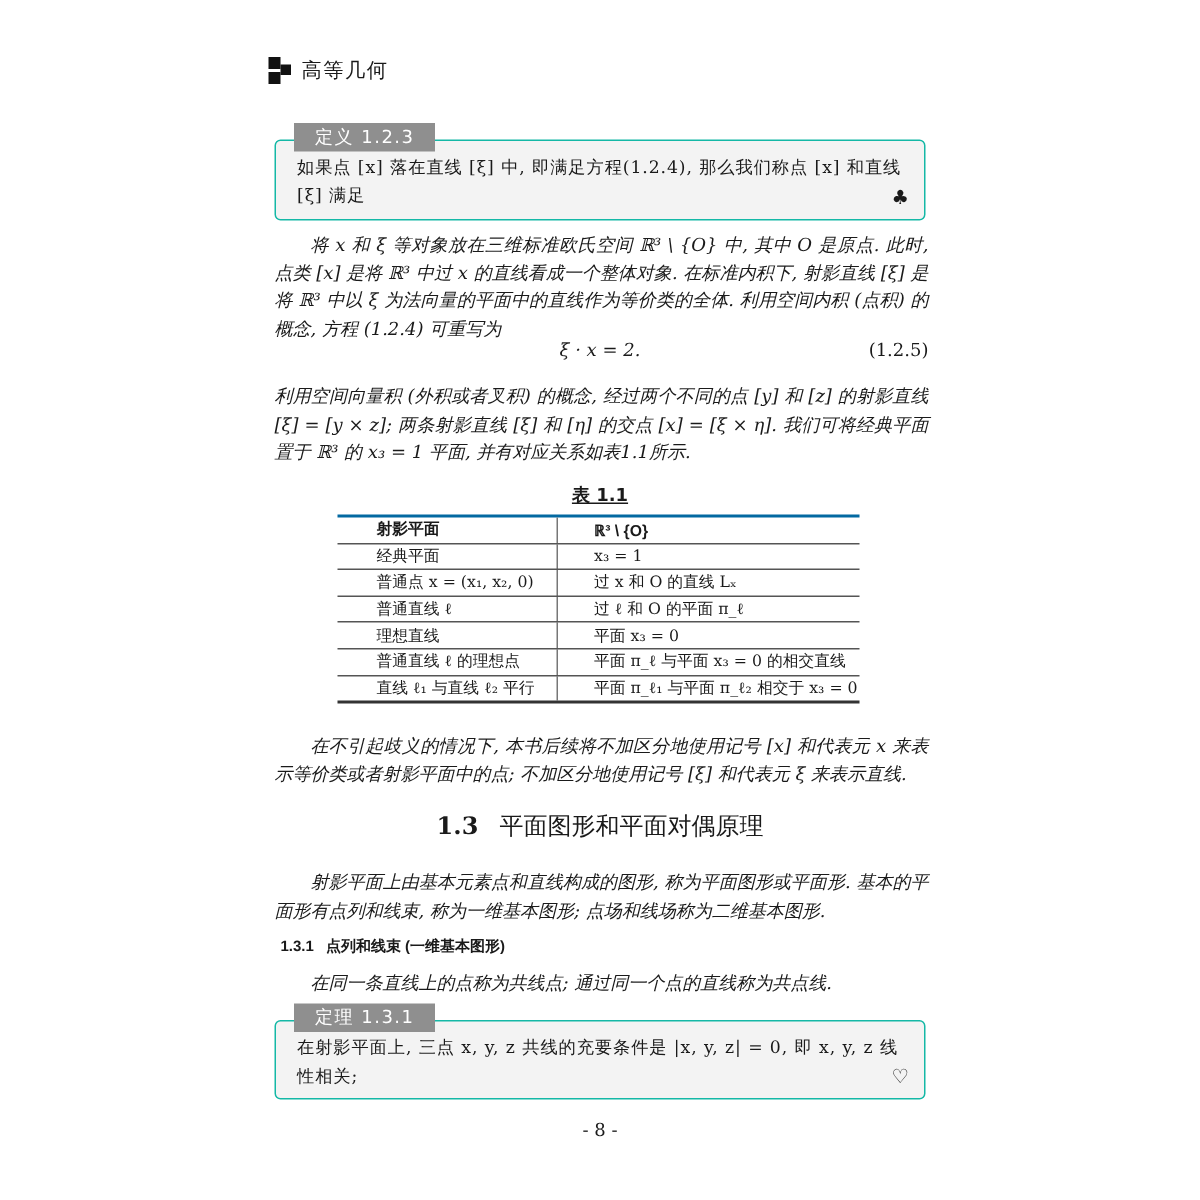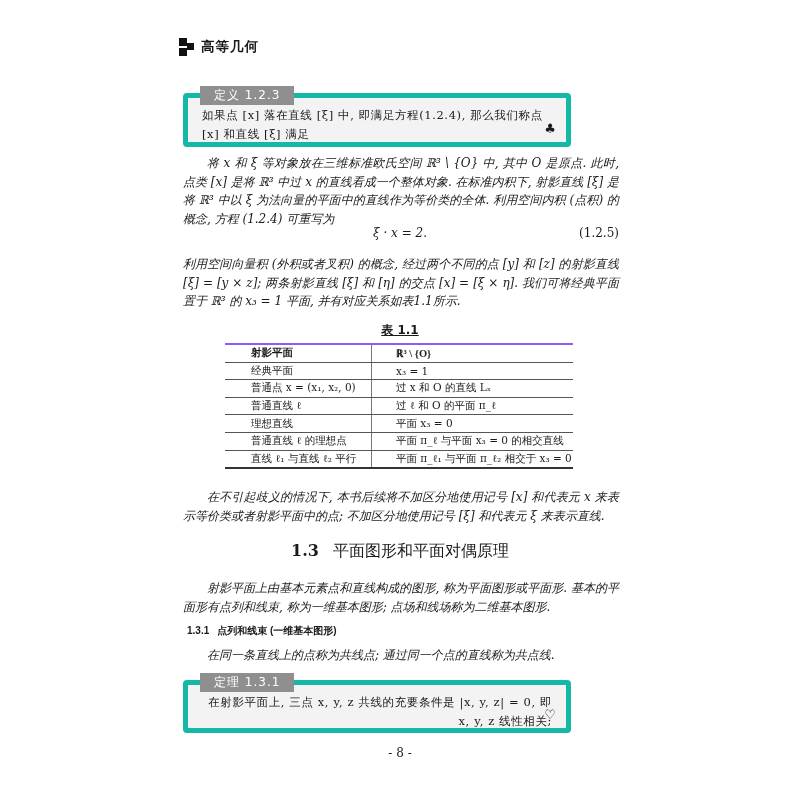--- a/index.html
+++ b/index.html
@@ -9,48 +9,48 @@
   }
   .page { position: absolute; left: 0; top: 0; width: 800px; height: 800px; }
 
   
   .running-head { position: absolute; left: 179px; top: 38px; display: flex; align-items: center; gap: 6px; }
   .logo { position: relative; width: 16px; height: 18px; }
   .logo i { position: absolute; background: #111; display: block; }
   .logo .a { left: 0; top: 0; width: 8px; height: 8px; }
   .logo .b { left: 8px; top: 5px; width: 7px; height: 7px; }
   .logo .c { left: 0; top: 10px; width: 8px; height: 8px; }
-  .book-title { font-family: "DejaVu Serif", serif; font-weight: bold; font-size: 13.5px; letter-spacing: 1px; }
+  .book-title { font-family: "DejaVu Serif", serif; font-weight: normal; font-size: 13.5px; letter-spacing: 1px; }
 
   .text { position: absolute; left: 183px; width: 436px; font-size: 12px; line-height: 18.5px; text-align: justify; font-style: italic; }
   .indent { text-indent: 24px; }
   .it { font-style: italic; font-family: "DejaVu Serif", serif; }
 
   
   .envbox {
-    position: absolute; left: 183px; width: 388px;
-    background: #f3f3f3; border: 5px solid #14b8a6; border-radius: 4px;
+    position: absolute; left: 183px; width: 434px;
+    background: #f3f3f3; border: 1px solid #14b8a6; border-radius: 4px;
     box-sizing: border-box; padding: 8px 14px 6px 14px;
   }
   .env-tab {
     position: absolute; left: 12px; top: -12px; height: 19px; padding: 0 14px 0 14px;
     background: #8f8f8f; color: #ffffff; font-size: 12px; line-height: 19px;
     font-family: "DejaVu Sans", sans-serif; letter-spacing: 1px;
   }
   .env-body { font-family: "DejaVu Serif", serif; font-size: 11.5px; line-height: 19px; letter-spacing: 0.6px; }
   .env-end { position: absolute; right: 10px; bottom: 6px; font-size: 13px; }
 
   .equation { position: absolute; left: 183px; width: 436px; top: 226px; height: 20px; font-size: 12px; }
   .eq-body { position: absolute; left: 190px; top: 0; }
   .eq-num { position: absolute; right: 0; top: 0; }
 
   .table-caption { position: absolute; left: 0; width: 800px; top: 322px; text-align: center; font-size: 12px; font-weight: bold; font-family: "DejaVu Sans", sans-serif; text-decoration: underline; }
   .tbl { position: absolute; left: 225px; top: 343px; width: 348px; border-collapse: collapse; font-size: 10.5px; }
   .tbl th, .tbl td { height: 16.6px; padding: 0 0 0 26px; text-align: left; border-bottom: 1px solid #555; font-weight: normal; }
-  .tbl thead th { border-top: 2px solid #8b5cf6; font-weight: bold; font-family: Liberation Serif, serif; }
+  .tbl thead th { border-top: 2px solid #0369a1; font-weight: bold; font-family: Liberation Sans, sans-serif; }
   .tbl tbody tr:last-child td { border-bottom: 2px solid #333; }
   .tbl td:first-child, .tbl th:first-child { border-right: 1px solid #777; width: 120px; padding-left: 26px; }
   .tbl td:nth-child(2), .tbl th:nth-child(2) { padding-left: 24px; }
 
   .section-title { position: absolute; left: 0; width: 800px; top: 541px; text-align: center; font-size: 16px; }
   .section-title .num { font-weight: bold; margin-right: 14px; }
   .subsection-title { position: absolute; left: 187px; top: 624px; font-size: 10px; font-family: Liberation Sans, sans-serif; font-weight: bold; }
   .subsection-title .num { margin-right: 8px; }
 
   .page-number { position: absolute; left: 0; width: 800px; top: 746px; text-align: center; font-size: 12px; }
@@ -129,21 +129,21 @@
   </div>
 
   <p class="text indent" style="top:579px; margin:0;">射影平面上由基本元素点和直线构成的图形, 称为平面图形或平面形. 基本的平面形有点列和线束, 称为一维基本图形; 点场和线场称为二维基本图形.</p>
 
   <div class="subsection-title">
     <span class="num">1.3.1</span><span>点列和线束 (一维基本图形)</span>
   </div>
 
   <p class="text indent" style="top:646px; margin:0;">在同一条直线上的点称为共线点; 通过同一个点的直线称为共点线.</p>
 
-  <div class="envbox" style="top:680px; height:53px;text-align:right;">
+  <div class="envbox" style="top:680px; height:53px;">
     <div class="env-tab">定理 1.3.1</div>
     <div class="env-body">
       <div>在射影平面上, 三点 x, y, z 共线的充要条件是 |x, y, z| = 0, 即 x, y, z 线性相关;</div>
     </div>
     <span class="env-end">♡</span>
   </div>
 
   <div class="page-number">- 8 -</div>
 </div>
 

